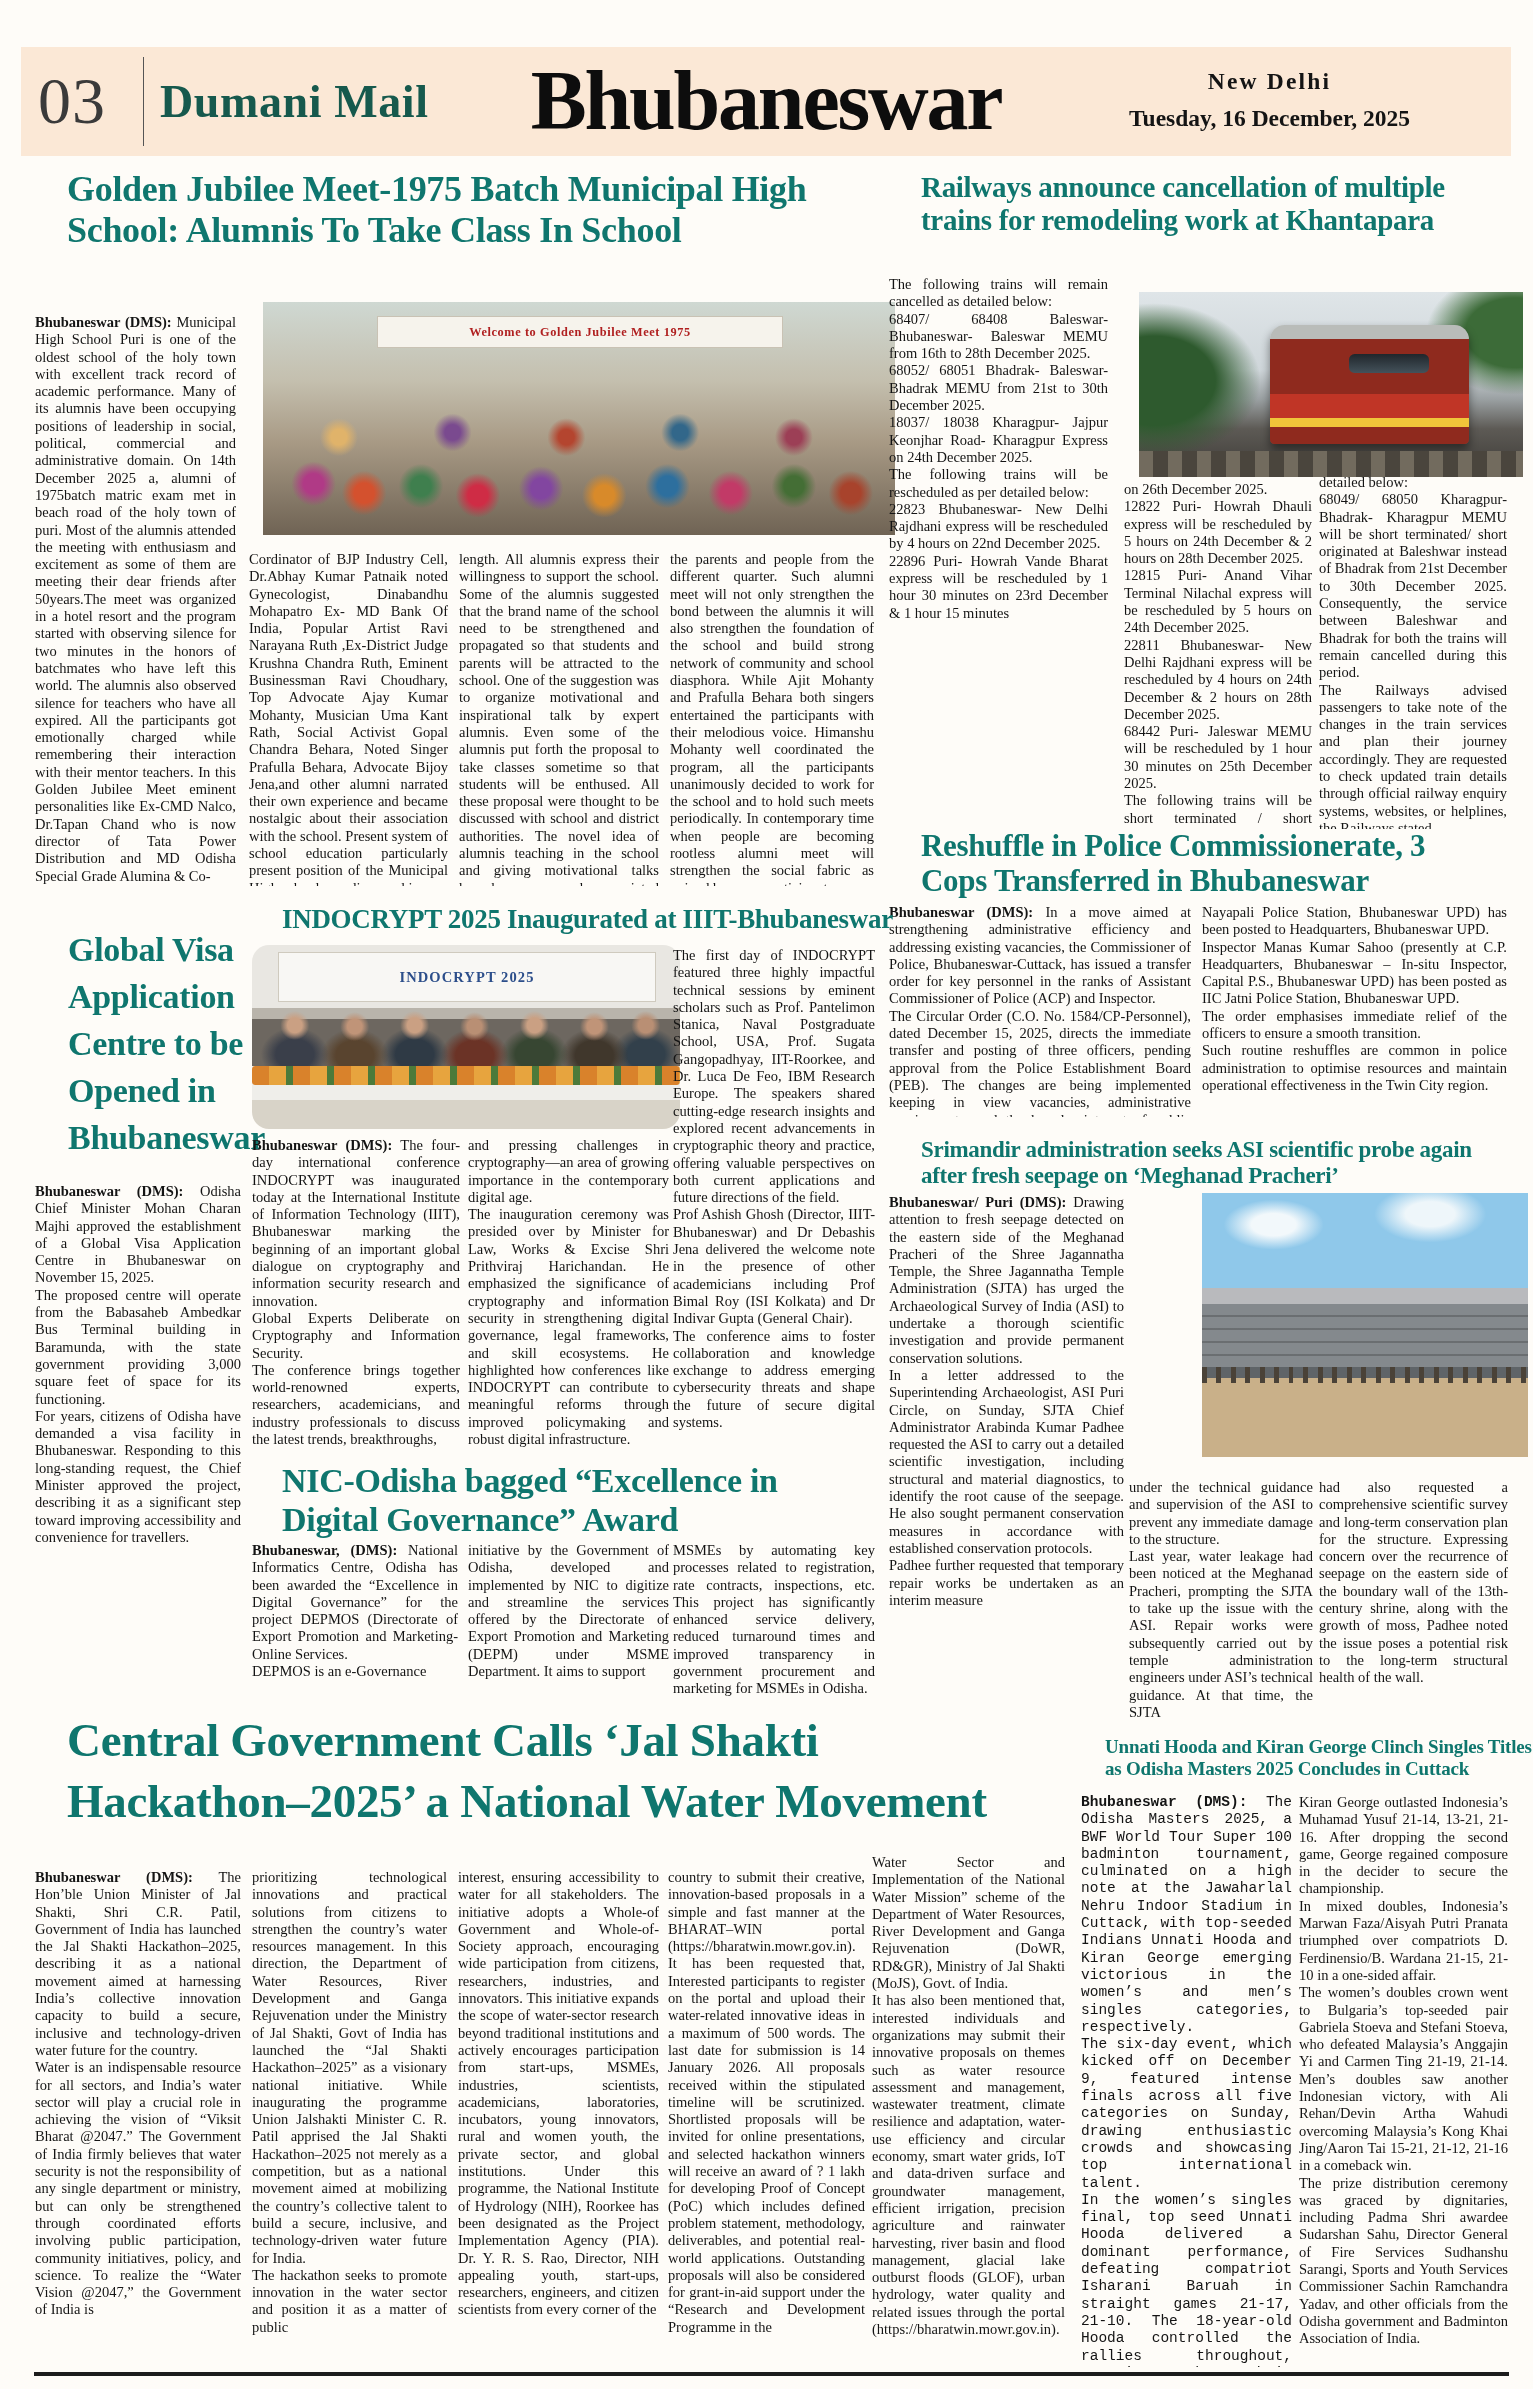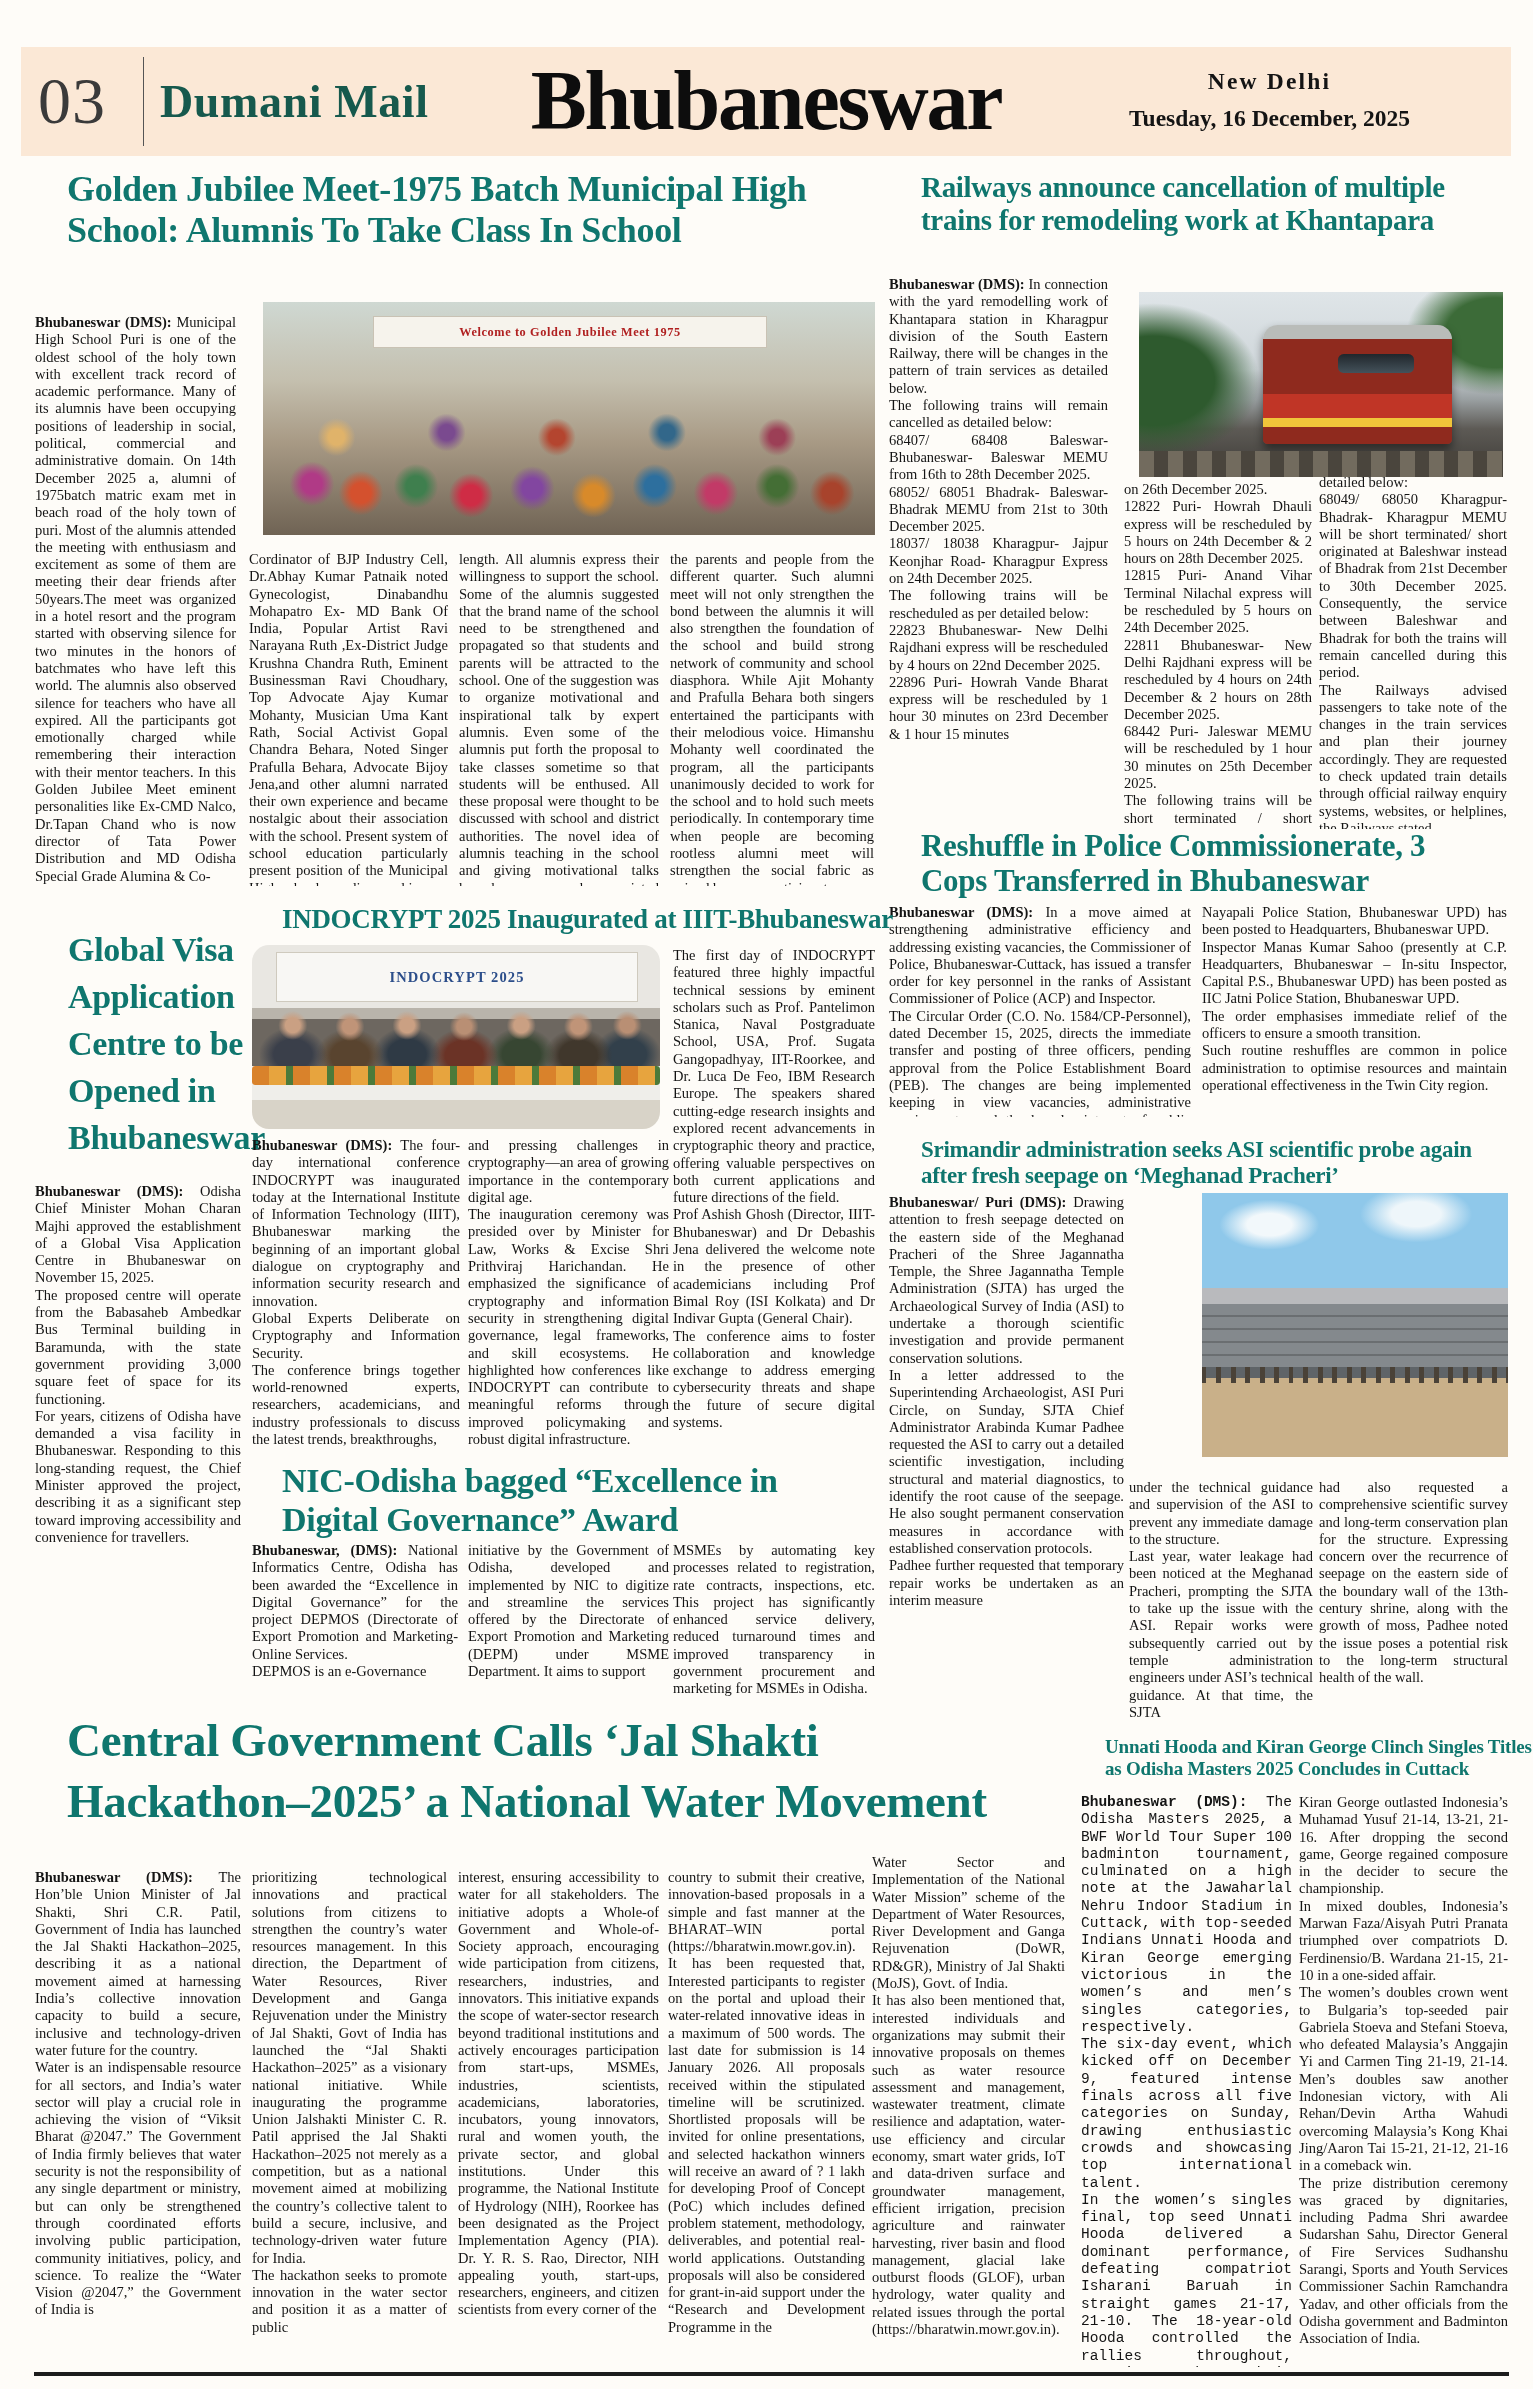--- a/index.html
+++ b/index.html
@@ -29,21 +29,21 @@
   .mast-place { font-size:23.5px; letter-spacing:2.2px; }
   .mast-date { font-size:23.5px; margin-top:10px; }
   
   .headline {
     position:absolute; font-weight:bold; color:#0f766e; text-align:left;
     white-space:pre-line; line-height:1.14; letter-spacing:-0.3px;margin-left:33px;
   }
   .col { position:absolute; font-size:14.5px; line-height:17.3px; overflow:hidden; }
   .para { margin:0; text-align:justify; }
   .dateline { font-weight:bold; }
-  .photo { position:absolute; overflow:hidden; }
+  .photo { position:absolute; overflow:hidden;padding-left:20px; }
   .rule-bottom { position:absolute; left:34px; top:2372px; width:1475px; height:3.9px; background:#1c1c1c; }
   
   .ph-golden {
     background:
       radial-gradient(34px 34px at 8% 78%, #b03a86 0 10px, transparent 22.3px),
       radial-gradient(34px 34px at 16% 82%, #d4512e 0 10px, transparent 22.3px),
       radial-gradient(34px 34px at 25% 79%, #3f7f4e 0 10px, transparent 22.3px),
       radial-gradient(34px 34px at 34% 83%, #cf2c45 0 10px, transparent 22.3px),
       radial-gradient(34px 34px at 44% 80%, #8246a0 0 10px, transparent 22.3px),
       radial-gradient(34px 34px at 54% 83%, #d88a2a 0 10px, transparent 22.3px),
@@ -166,21 +166,20 @@
 
   <div class="headline" style="left:888px; top:171px; width:620px; font-size:29px;">Railways announce cancellation of multiple
 trains for remodeling work at Khantapara</div>
   <div class="photo ph-train" style="left:1139px; top:292px; width:364px; height:185px;">
     <div class="train-body">
       <div class="train-glass"></div>
     </div>
     <div class="train-track"></div>
   </div>
   <div class="col" style="left:889px; top:276px; width:219px; height:553px;">
-    <p class="para"><b class="dateline">Bhubaneswar (DMS):</b><span> In connection with the yard remodelling work of Khantapara station in Kharagpur division of the South Eastern Railway, there will be changes in the pattern of train services as detailed below.</span></p>
     <div>
         <p class="para">The following trains will remain cancelled as detailed below:</p>
         <p class="para">68407/ 68408 Baleswar- Bhubaneswar- Baleswar MEMU from 16th to 28th December 2025.</p>
         <p class="para">68052/ 68051 Bhadrak- Baleswar- Bhadrak MEMU from 21st to 30th December 2025.</p>
         <p class="para">18037/ 18038 Kharagpur- Jajpur Keonjhar Road- Kharagpur Express on 24th December 2025.</p>
         <p class="para">The following trains will be rescheduled as per detailed below:</p>
         <p class="para">22823 Bhubaneswar- New Delhi Rajdhani express will be rescheduled by 4 hours on 22nd December 2025.</p>
         <p class="para">22896 Puri- Howrah Vande Bharat express will be rescheduled by 1 hour 30 minutes on 23rd December &amp; 1 hour 15 minutes</p>
       </div>
   </div>

